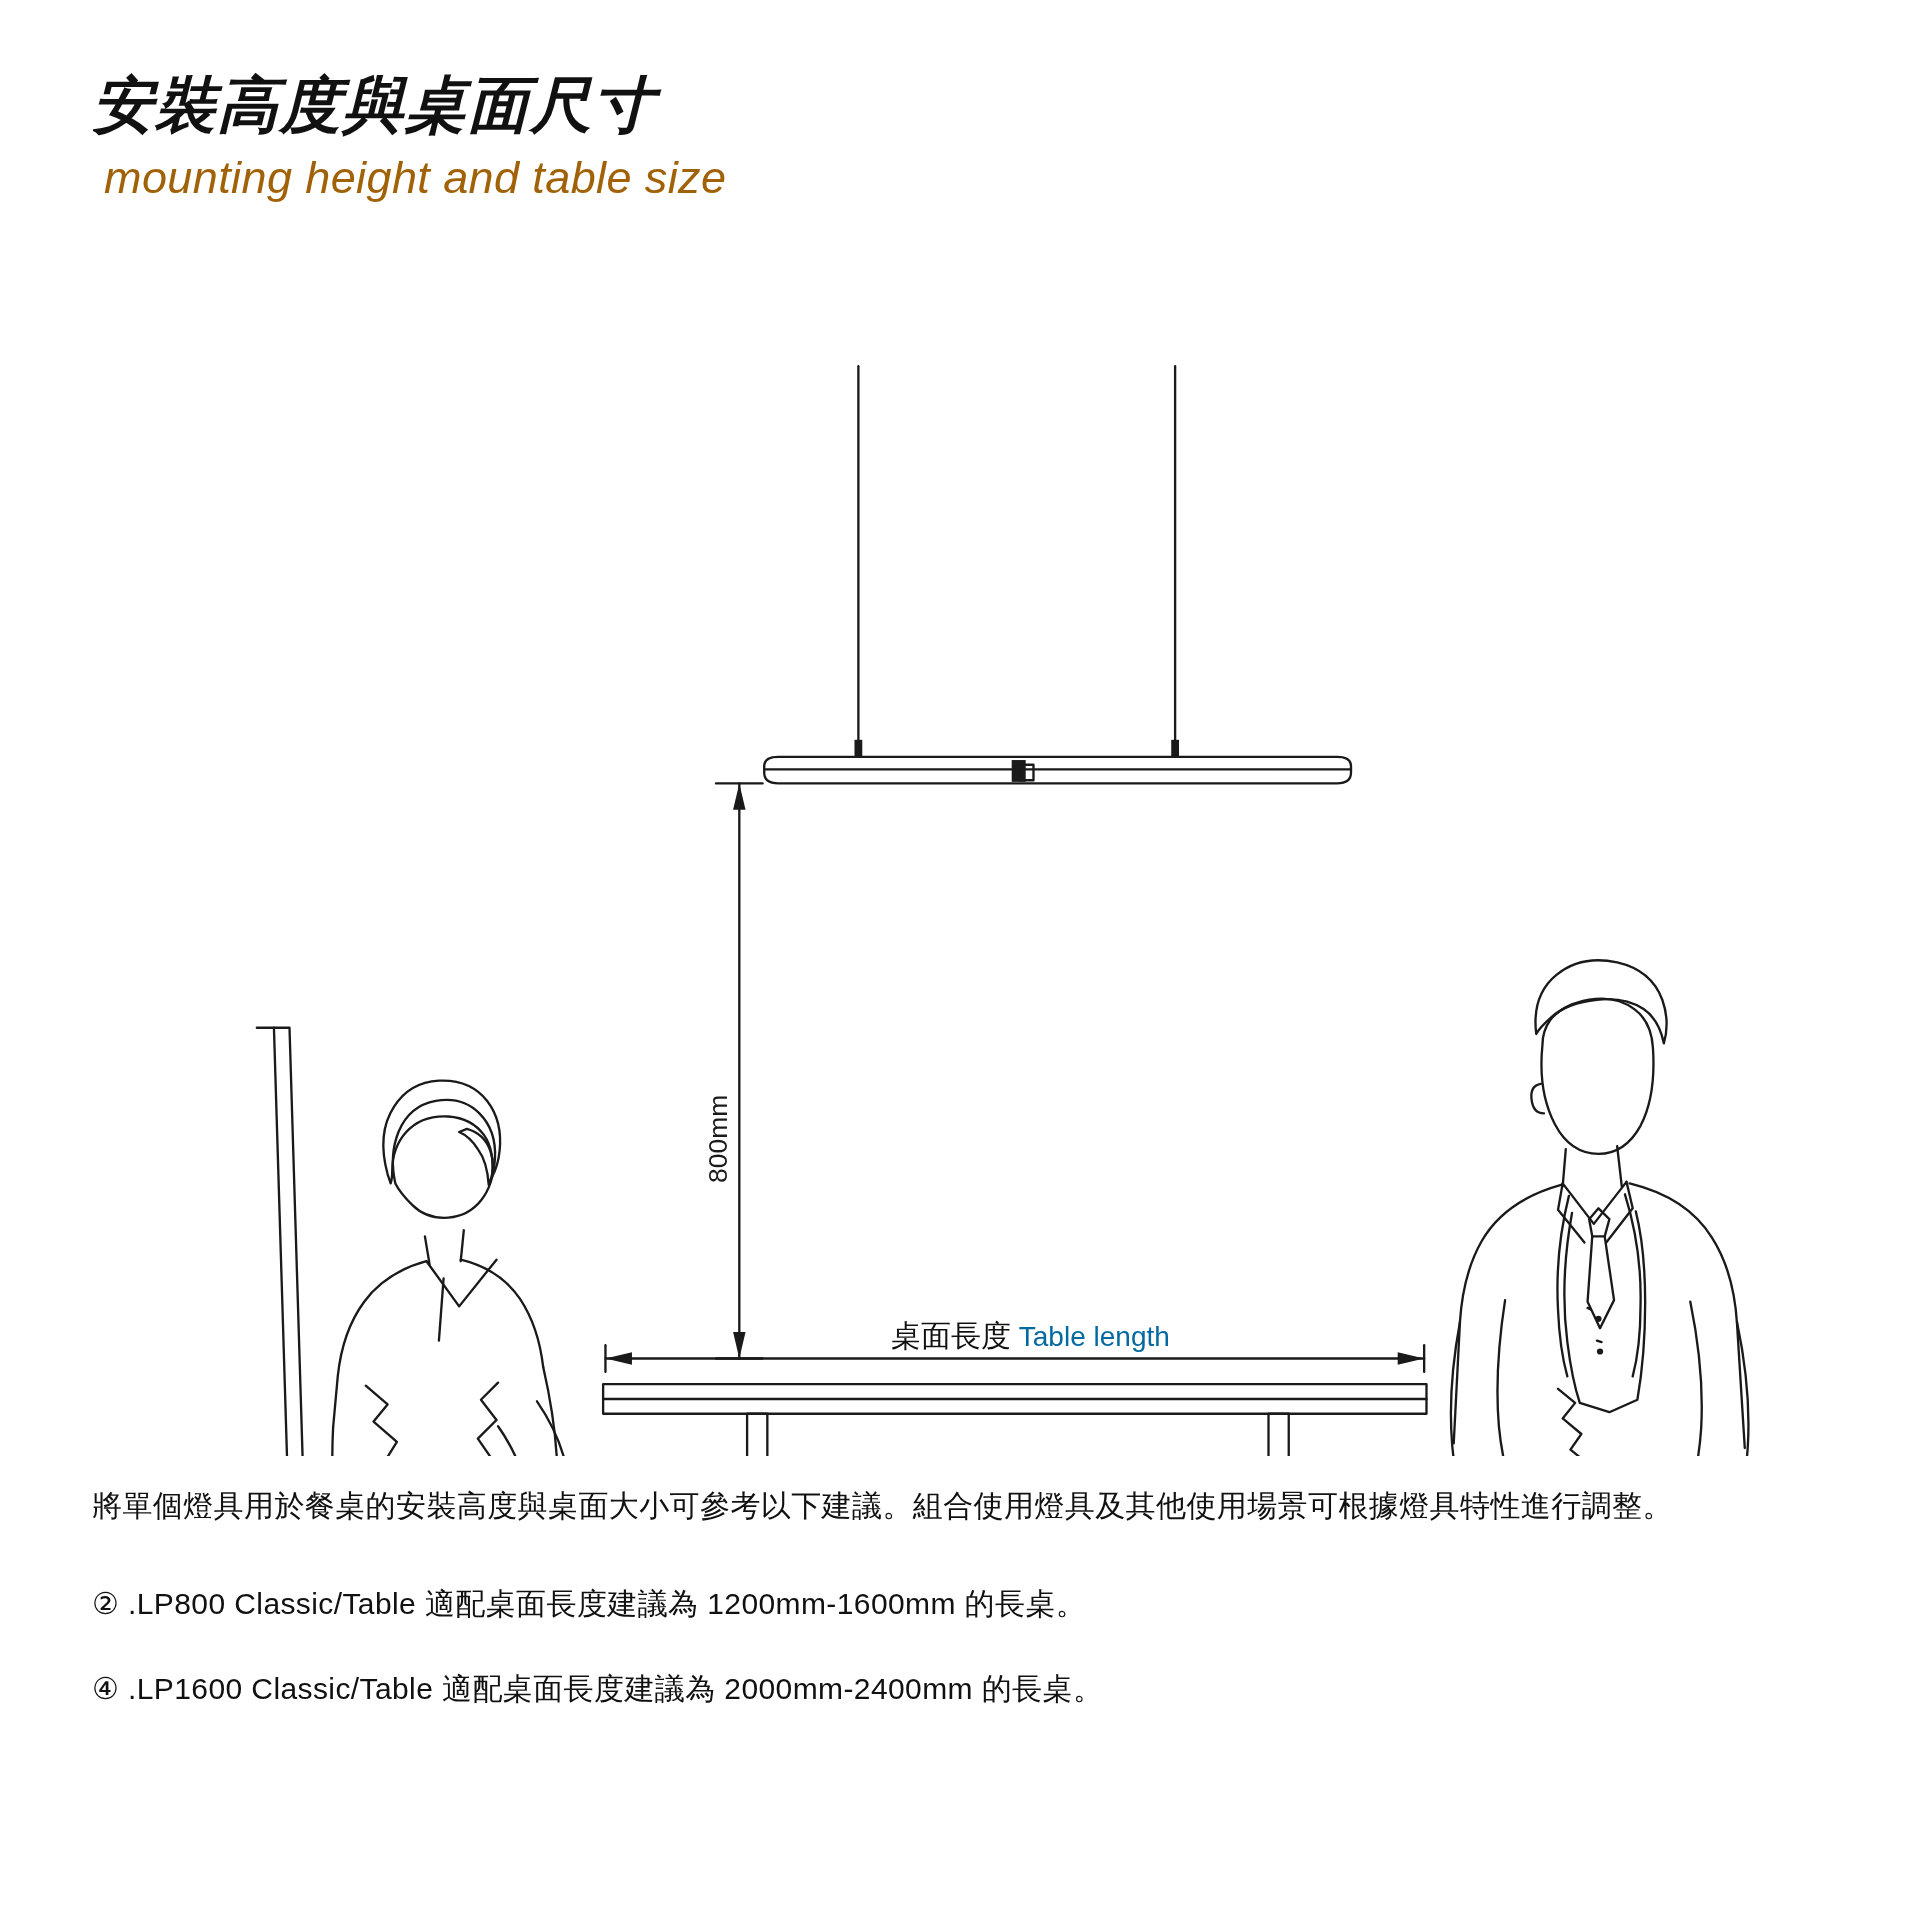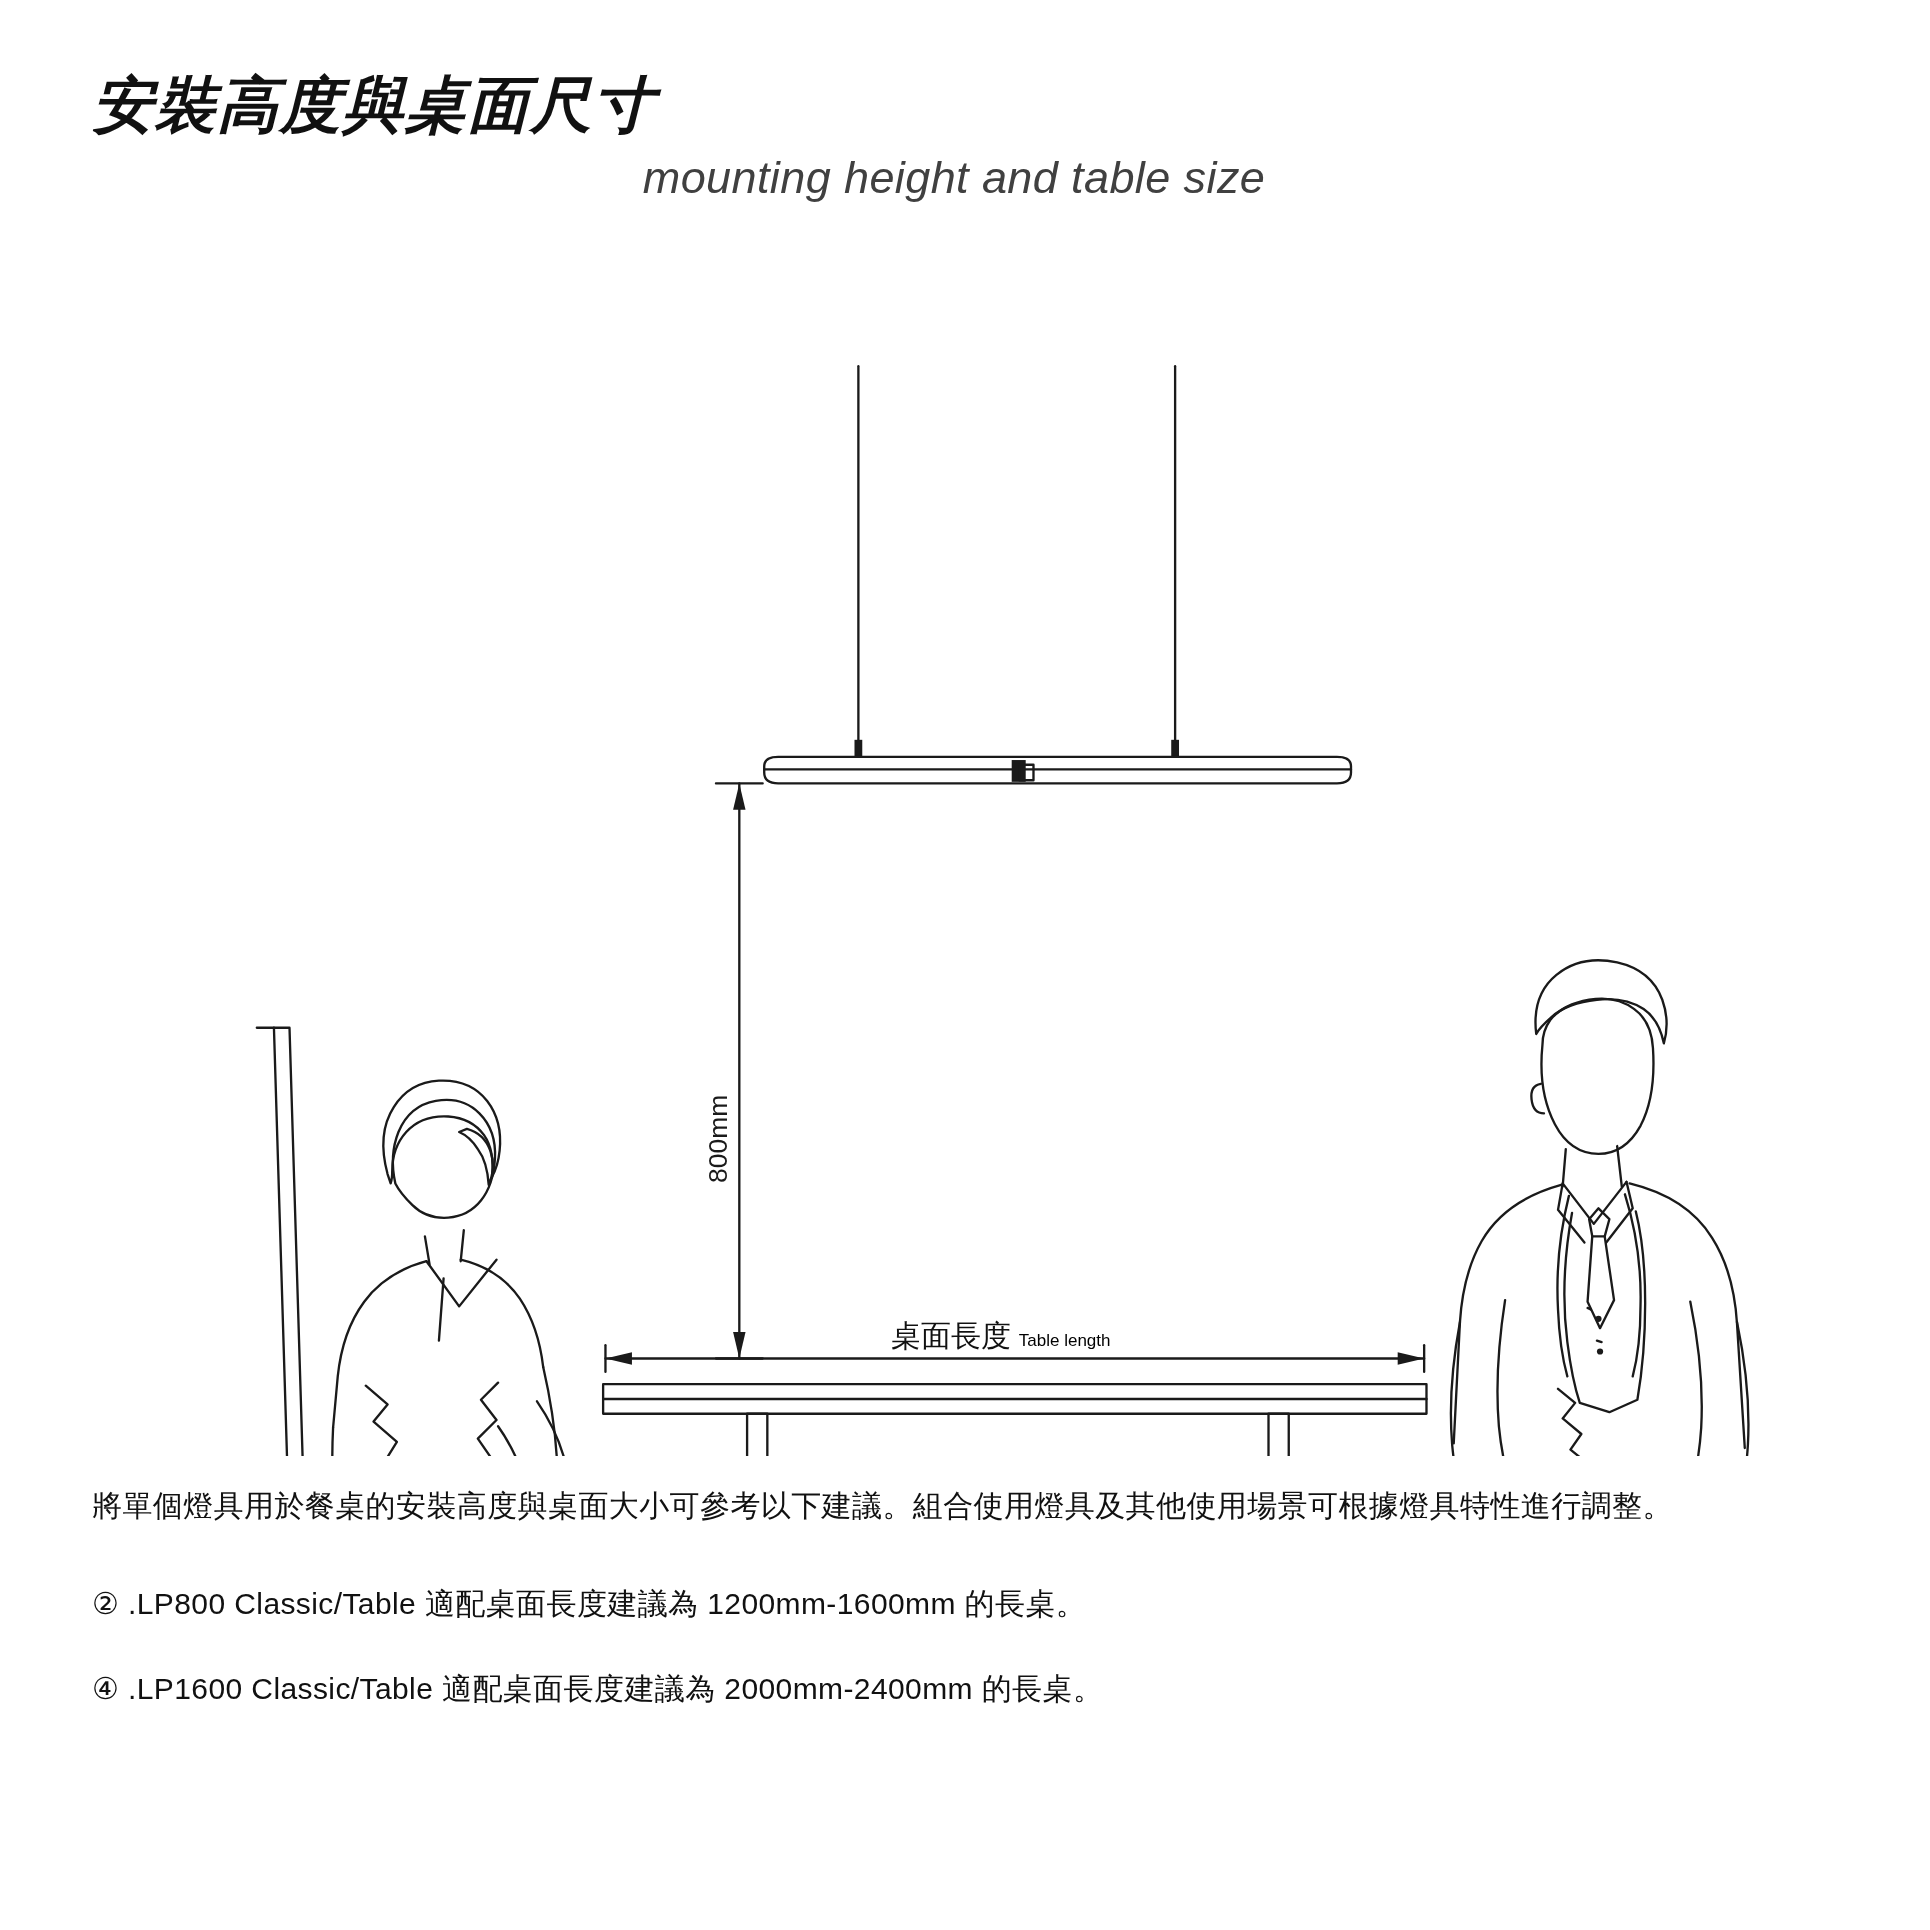--- a/index.html
+++ b/index.html
@@ -35,23 +35,22 @@
     letter-spacing: 1.6px;
     line-height: 1.15;
     color: #111111;
     margin: 0;
   }
   .title-en {
     font-size: 45px;
     font-weight: 400;
     letter-spacing: 0.4px;
     line-height: 1.2;
-    color: #404040;
+    color: #a16207;
     margin: 11px 0 0 12px;
-    text-align: center;
   }
 
   
   .illustration {
     position: absolute;
     left: 0;
     top: 296px;
     width: 1930px;
     height: 1160px;
   }
@@ -75,22 +74,22 @@
     position: absolute;
     left: 891px;
     top: 1020px;
     white-space: nowrap;
   }
   .table-length-label .cn {
     font-size: 30px;
     color: #111111;
   }
   .table-length-label .en {
-    font-size: 17px;
-    color: #000000;
+    font-size: 28px;
+    color: #0369a1;
     margin-left: 7.8px;
     margin-top: 20px;
   }
 
   
   .notes {
     position: absolute;
     left: 92px;
     top: 1483px;
     width: 1767px;

